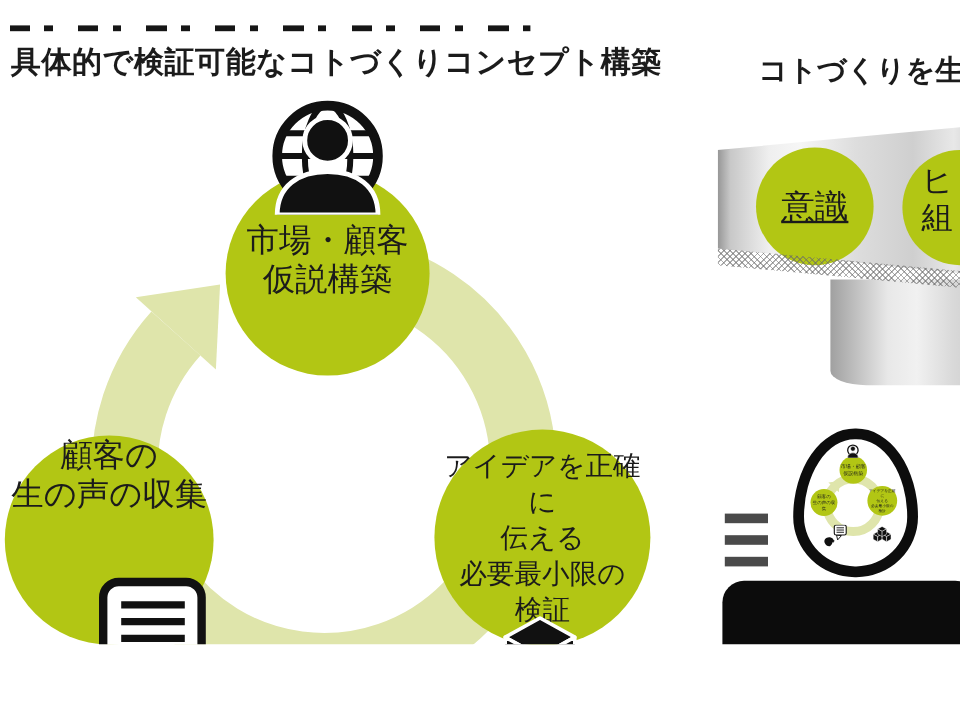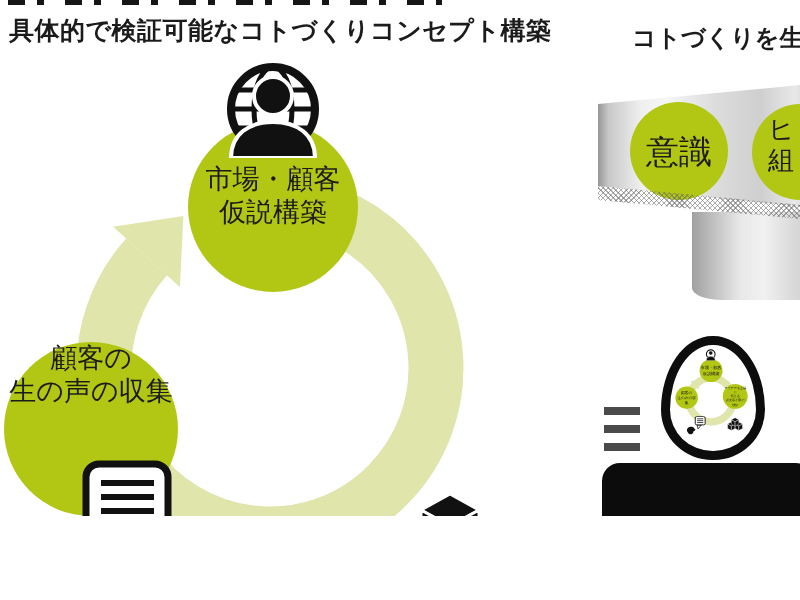--- a/index.html
+++ b/index.html
@@ -1,17 +1,17 @@
 <!DOCTYPE html>
 <html><head>
 <meta charset="utf-8">
 <style>
   html,body{margin:0;padding:0;background:#fff;}
   .page{position:relative;width:800px;height:516px;background:#fff;overflow:hidden;
-        font-family:"Liberation Sans","DejaVu Sans",sans-serif;}
+        font-family:"Liberation Sans","DejaVu Sans",sans-serif;margin-top:21px;}
   .jp{color:#1b1b1b;}
   .pre{white-space:pre-line;}
 
   
   .top-frag{position:absolute;left:8px;top:0;width:434px;height:5px;
     background:repeating-linear-gradient(90deg,#161616 0 17px,transparent 17px 29px,#161616 29px 36px,transparent 36px 57px);}
 
   .heading{position:absolute;font-weight:700;white-space:nowrap;}
   .h-left{left:9px;top:14px;font-size:25px;letter-spacing:.5px;}
   .h-right{left:632px;top:22px;font-size:24px;}
@@ -37,21 +37,21 @@
     background:linear-gradient(to right,#969696 0,#c8c8c8 5%,#efefef 20%,#f6f6f6 32%,#dddddd 54%,#cfcfcf 76%,#e8e8e8 92%,#d2d2d2 100%);
     clip-path:polygon(0 22px,214px 2px,214px 126px,0 104px);}
   .mesh{position:absolute;left:598px;top:184px;width:214px;height:40px;z-index:3;
     background:repeating-linear-gradient(45deg,rgba(105,105,105,.55) 0 1px,transparent 1px 3.6px),
                repeating-linear-gradient(-45deg,rgba(105,105,105,.55) 0 1px,transparent 1px 3.6px);
     clip-path:polygon(0 2px,214px 22px,214px 36px,0 16px);}
   .cyl{position:absolute;left:692px;top:212px;width:120px;height:88px;z-index:1;
     background:linear-gradient(to right,#a0a0a0,#e8e8e8 40%,#f1f1f1 60%,#d9d9d9 85%,#cfcfcf);
     border-bottom-left-radius:30px 12px;}
   .c-aware{left:630px;top:102px;width:98px;height:98px;align-items:center;}
-  .c-aware .ctext{font-size:33px;}
+  .c-aware .ctext{font-size:28px;text-decoration:underline;}
   .c-partial{left:752px;top:104px;width:96px;height:96px;justify-content:flex-start;
              align-items:flex-start;padding:10px 0 0 16px;}
   .c-partial .ctext{font-size:26px;line-height:31px;text-align:left;}
 
   .bars{position:absolute;left:604px;top:407px;width:36px;z-index:2;}
   .bar{width:36px;height:8px;background:#4a4a4a;margin-bottom:10px;}
 
   
   .egg{position:absolute;left:661px;top:336px;width:104px;height:124px;box-sizing:border-box;
        border:9px solid #0d0d0d;border-radius:50% 50% 50% 50% / 60% 60% 41% 41%;
@@ -92,20 +92,26 @@
     <polygon points="113.2,226.8 183.4,216.0 179.9,287.0" fill="#dfe5ab"></polygon>
   </svg>
 
   <div class="circle c-top">
     <div class="ctext jp pre">市場・顧客
 仮説構築</div>
   </div>
   <div class="circle c-left">
     <div class="ctext jp pre">顧客の
 生の声の収集</div>
+  </div>
+  <div class="circle c-right">
+    <div class="ctext jp pre">アイデアを正確に
+伝える
+必要最小限の
+検証</div>
   </div>
 
   <svg class="icon icon-globe" viewBox="0 0 112 98">
     <circle cx="56" cy="49" r="42" fill="none" stroke="#111" stroke-width="8"></circle>
     <ellipse cx="56" cy="49" rx="19" ry="42" fill="none" stroke="#111" stroke-width="5"></ellipse>
     <line x1="18.5" y1="30" x2="93.5" y2="30" stroke="#111" stroke-width="5"></line>
     <line x1="14" y1="49" x2="98" y2="49" stroke="#111" stroke-width="5"></line>
     <line x1="18.5" y1="68" x2="93.5" y2="68" stroke="#111" stroke-width="5"></line>
     <circle cx="56" cy="36" r="19" fill="#111" stroke="#fff" stroke-width="4"></circle>
     <path d="M14,98 C14,74 32,62 56,62 C80,62 98,74 98,98 Z" fill="#111" stroke="#fff" stroke-width="4"></path>

